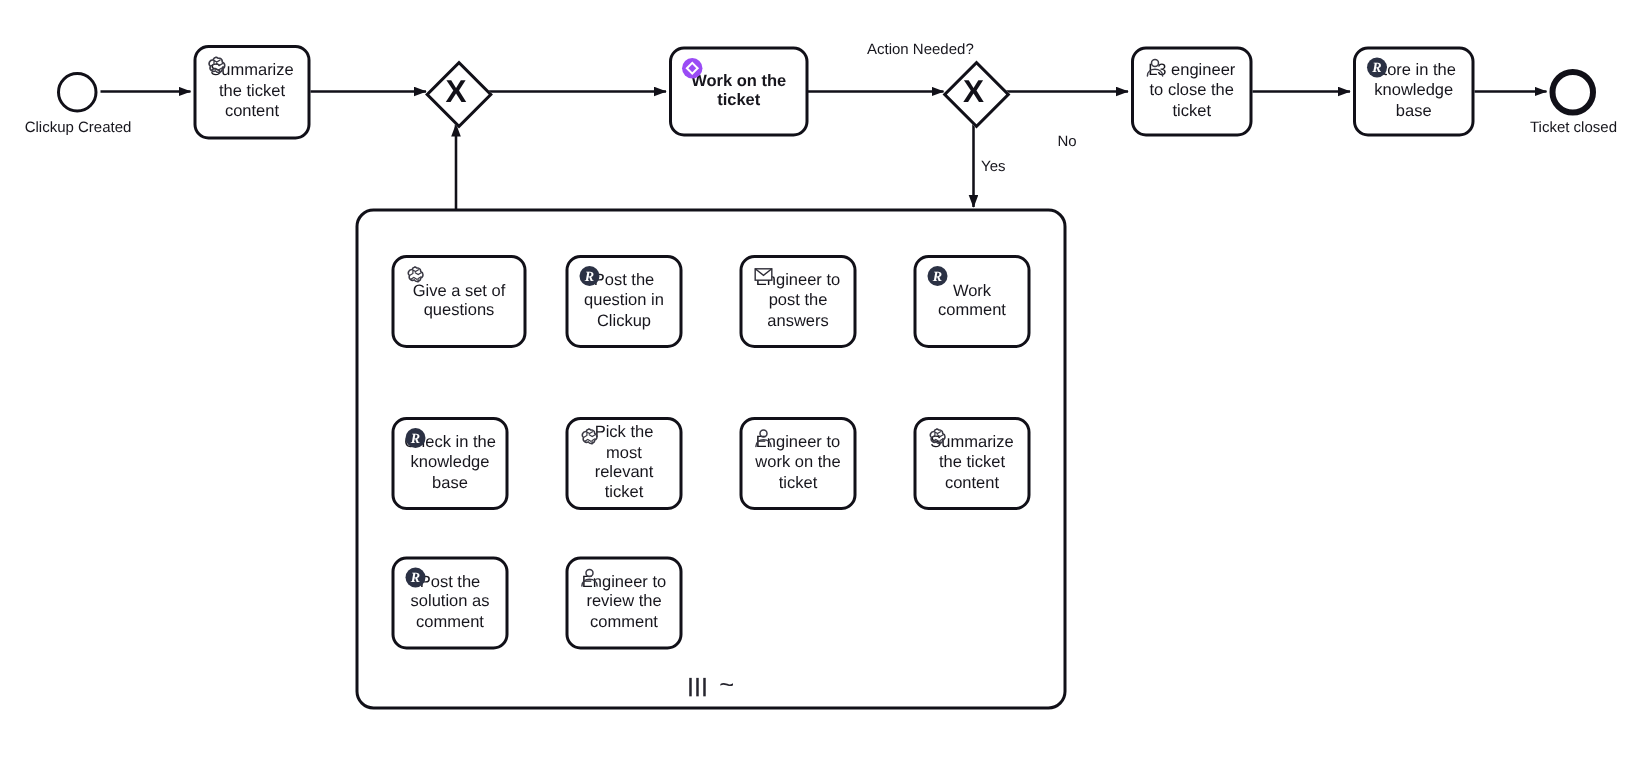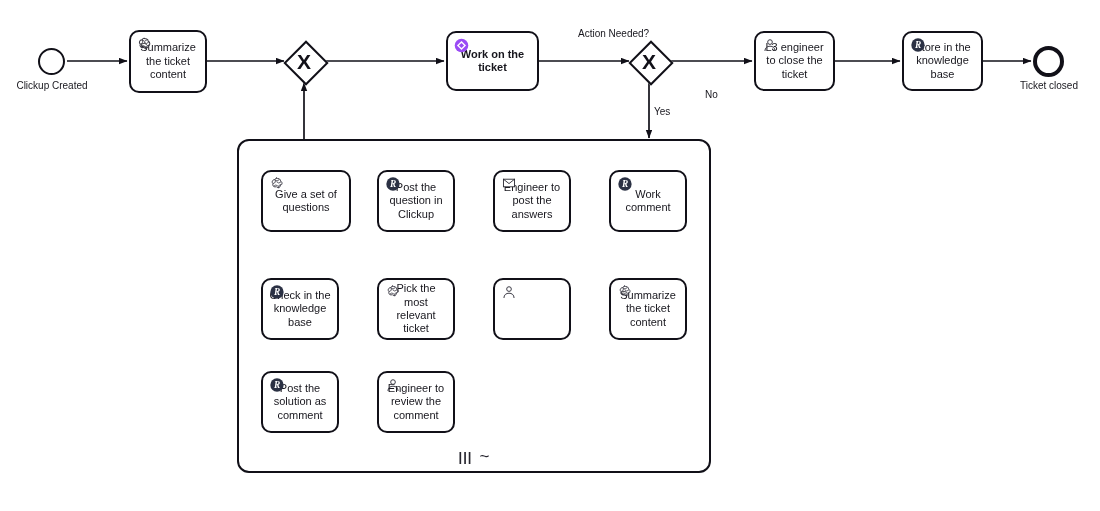--- a/index.html
+++ b/index.html
@@ -230,20 +230,21 @@
     <span class="label">Pick the most relevant ticket</span>
   </div>
 
   <div class="task" style="left:493px;top:278px;width:78px;height:62px;">
     <span class="tskicon">
       <svg viewBox="0 0 24 24" width="16" height="16">
         <circle cx="12" cy="7.6" r="3.5" fill="none" stroke="#3b3a45" stroke-width="1.5"></circle>
         <path fill="none" stroke="#3b3a45" stroke-width="1.5" stroke-linecap="round" d="M4.4 20.4c0-4.2 3.4-6.6 7.6-6.6s7.6 2.4 7.6 6.6"></path>
       </svg>
     </span>
+    <span class="label">Engineer to work on the ticket</span>
   </div>
 
   <div class="task" style="left:609px;top:278px;width:78px;height:62px;">
     <span class="tskicon">
       <svg viewBox="0 0 24 24" width="16" height="16">
         <path fill="none" stroke="#3b3a45" stroke-width="1.5" stroke-linejoin="round" d="M12 3.1c-1.6 0-2.9 1-3.4 2.4-1.5-.1-2.9.7-3.5 2.1-.6 1.4-.2 3 .9 3.9-.6 1.3-.3 2.9.8 3.9 1.1 1 2.7 1.2 4 .5.8 1.2 2.3 1.8 3.8 1.4 1.5-.4 2.5-1.7 2.6-3.2 1.4-.5 2.3-1.8 2.3-3.3 0-1.5-1-2.8-2.3-3.3.1-1.5-.8-2.9-2.2-3.4-.6-.2-1.2-.2-1.8-.1-.5-.6-1.3-.9-2.2-.9z"></path>
         <path fill="none" stroke="#3b3a45" stroke-width="1.2" d="M8.6 5.5l3.4 2 3.4-2M6 11.5l3.4-2V5.6M6.9 15.4l3.4-2 3.4 2M18 12.5l-3.4 2v3.9M18.1 8.6l-3.4 2-3.4-2"></path>
       </svg>
     </span>
     <span class="label">Summarize the ticket content</span>

